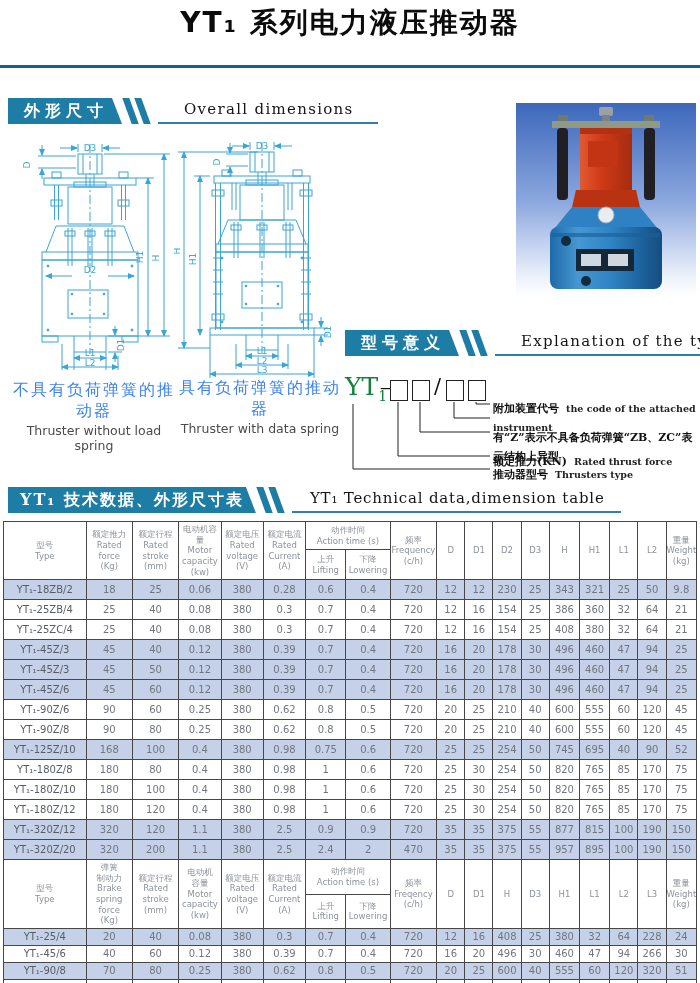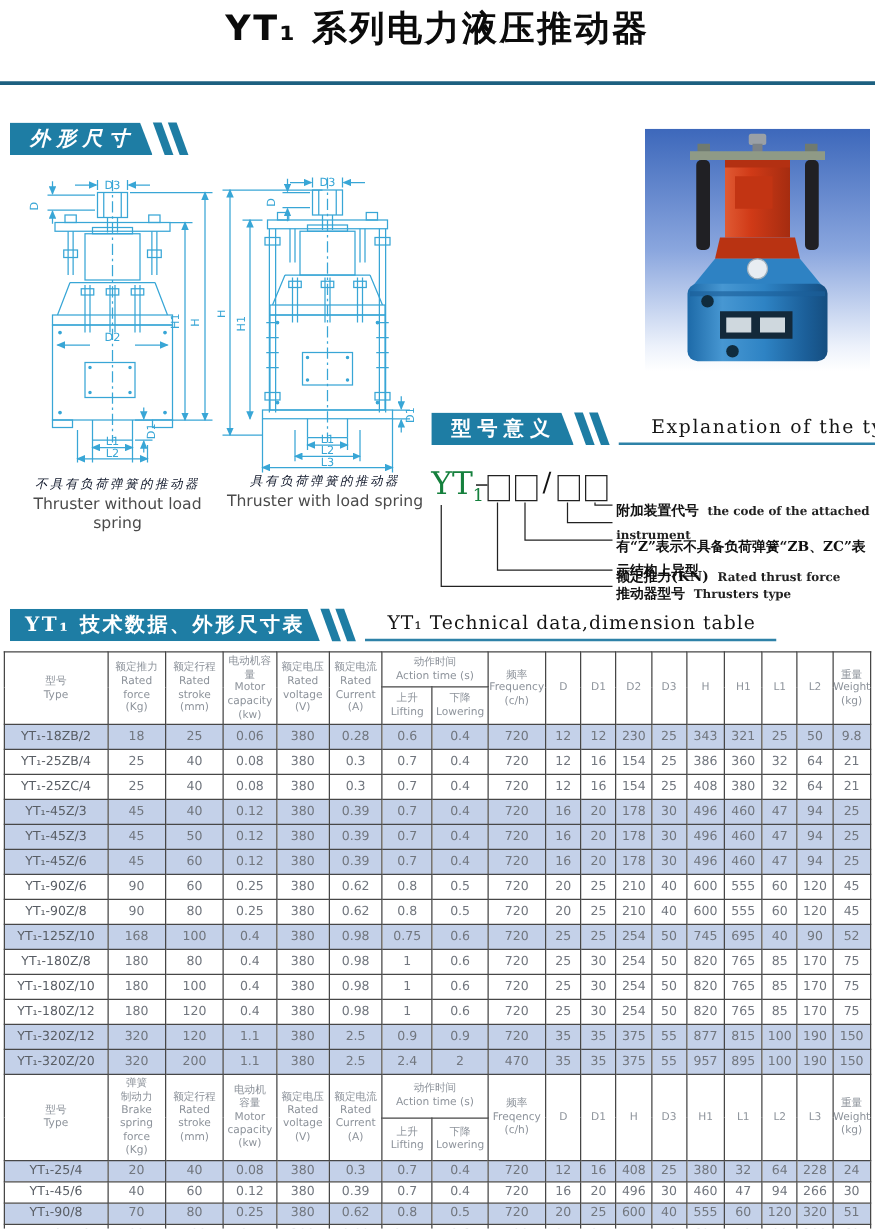--- a/index.html
+++ b/index.html
@@ -13,30 +13,30 @@
   .divider{position:absolute;top:65px;left:0;width:700px;height:3px;background:#1c6080;}
   
   .banner{position:absolute;display:flex;align-items:stretch;height:26px;}
   .banner-box{background:#1e7da4;color:#fff;font-family:"DejaVu Serif",serif;font-weight:bold;
               font-size:16px;line-height:26px;padding:0 14px 0 16px;letter-spacing:5px;
               clip-path:polygon(0 0,calc(100% - 10px) 0,100% 100%,0 100%);white-space:nowrap;}
   .banner-stripe{width:7px;background:#1e7da4;margin-left:5px;transform:skewX(20deg);}
   .banner-en{font-family:"DejaVu Serif",serif;font-size:15px;color:#151515;line-height:23px;
              border-bottom:2px solid #2e82a8;margin-left:12px;padding:0 24px 1px 26px;
              letter-spacing:1.3px;white-space:nowrap;}
-  .b1{top:98px;left:8px;font-style:italic;}
+  .b1{top:98px;left:8px;}
   .b2{top:330px;left:345px;}
   .b3{top:487px;left:8px;}
   .b3 .banner-box{letter-spacing:2px;padding:0 12px 0 12px;}
   .b3 .banner-en{padding:0 16px 1px 18px;letter-spacing:.8px;}
   
   .draw{position:absolute;}
   .draw text{font-family:"DejaVu Sans",sans-serif;font-size:9px;fill:#38a6d6;stroke:none;}
   .caption{position:absolute;text-align:center;}
-  .cap-cn{font-size:10px;color:#0f172a;letter-spacing:2px;font-style:italic;}
+  .cap-cn{font-size:16px;color:#3b82f6;letter-spacing:2px;}
   .cap-en{font-size:12.5px;color:#4b4b4b;margin-top:1px;}
   
   .photo{position:absolute;top:103px;left:516px;width:180px;height:194px;}
   
   .typecode{position:absolute;top:366px;left:343px;width:356px;height:124px;}
   .tc-svg{position:absolute;left:0;top:0;}
   .tc-prefix{position:absolute;left:2px;top:6px;font-family:"DejaVu Serif",serif;font-size:25px;color:#15803d;}
   .tc-prefix sub{font-size:14px;}
   .tc-dash{position:absolute;left:37px;top:11px;font-family:"DejaVu Serif",serif;font-size:18px;color:#111;}
   .tc-slash{position:absolute;left:91px;top:8px;font-family:"DejaVu Serif",serif;font-size:21px;color:#111;}
@@ -59,20 +59,21 @@
 
 <div class="page">
 
   <div class="title-cn">YT₁ 系列电力液压推动器</div>
   <div class="divider"></div>
 
   <div class="banner b1">
     <div class="banner-box">外形尺寸</div>
     <div class="banner-stripe"></div>
     <div class="banner-stripe"></div>
+    <div class="banner-en">Overall dimensions</div>
   </div>
 
   <svg class="draw" style="left:12px;top:140px;" width="162" height="232" viewBox="0 0 162 232">
     <defs>
       <marker id="arL" markerWidth="7" markerHeight="6" refX="6" refY="3" orient="auto-start-reverse">
         <path d="M0,0L7,3L0,6z" fill="#38a6d6"></path>
       </marker>
     </defs>
     <g stroke="#38a6d6" fill="none" stroke-width="1">
       <line x1="78" y1="4" x2="78" y2="214" stroke-dasharray="9,3,2,3"></line>
@@ -253,21 +254,21 @@
     <text x="88" y="225.5" text-anchor="middle" font-size="8.5">L2</text>
     <text x="88" y="234.5" text-anchor="middle" font-size="8.5">L3</text>
   </svg>
 
   <div class="caption" style="left:10px;top:380px;width:168px;">
     <div class="cap-cn">不具有负荷弹簧的推动器</div>
     <div class="cap-en">Thruster without load spring</div>
   </div>
   <div class="caption" style="left:174px;top:378px;width:172px;">
     <div class="cap-cn">具有负荷弹簧的推动器</div>
-    <div class="cap-en">Thruster with load spring</div>
+    <div class="cap-en">Thruster with data spring</div>
   </div>
 
   <svg class="photo" viewBox="0 0 180 194">
     <defs>
       <linearGradient id="pbg" x1="0" y1="0" x2="0" y2="1">
         <stop offset="0" stop-color="#3d68bb"></stop>
           <stop offset="0.5" stop-color="#8aa6de"></stop>
         <stop offset="0.9" stop-color="#edf2fb"></stop>
           <stop offset="1" stop-color="#ffffff"></stop>
       </linearGradient>

